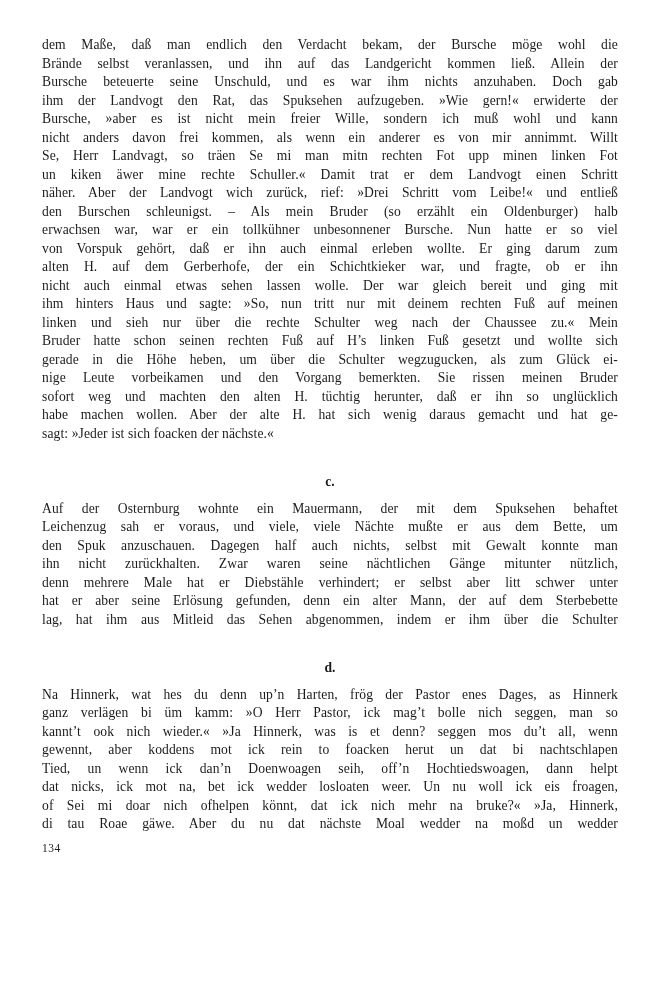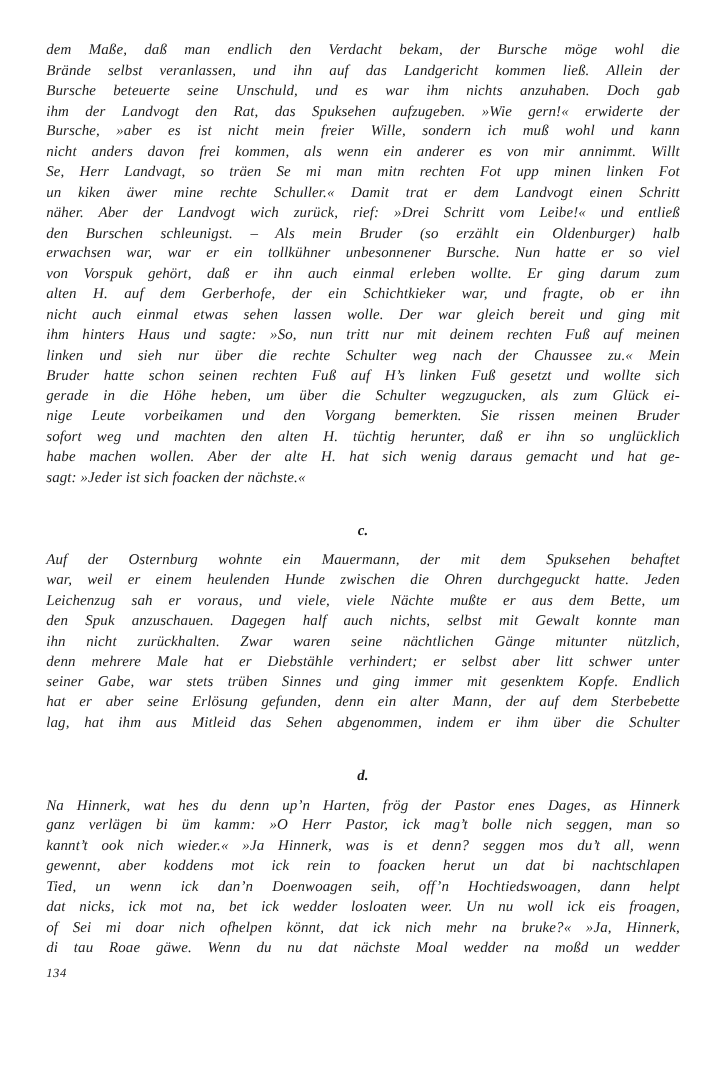--- a/index.html
+++ b/index.html
@@ -15,21 +15,20 @@
     color: #1b1b1b;
     overflow: hidden;
   }
   .text-block {
     position: absolute;
     left: 42px; top: 36px;
     width: 576px;
     font-size: 13.6px;
     line-height: 18.5px;
     letter-spacing: 0.1px;
-    font-style: italic;
   }
   .paragraph { margin: 0; }
   .line {
     text-align: justify;
     text-align-last: justify;
     -moz-text-align-last: justify;
     white-space: normal;
   }
   .line.flush {
     text-align-last: left;
@@ -74,36 +73,34 @@
           <div class="line">Bruder hatte schon seinen rechten Fuß auf H’s linken Fuß gesetzt und wollte sich</div>
           <div class="line">gerade in die Höhe heben, um über die Schulter wegzugucken, als zum Glück ei-</div>
           <div class="line">nige Leute vorbeikamen und den Vorgang bemerkten. Sie rissen meinen Bruder</div>
           <div class="line">sofort weg und machten den alten H. tüchtig herunter, daß er ihn so unglücklich</div>
           <div class="line">habe machen wollen. Aber der alte H. hat sich wenig daraus gemacht und hat ge-</div>
           <div class="line flush">sagt: »Jeder ist sich foacken der nächste.«</div>
         </div>
         <div class="section-head">c.</div>
         <div class="paragraph">
           <div class="line">Auf der Osternburg wohnte ein Mauermann, der mit dem Spuksehen behaftet</div>
-          <div class="line">war, weil er einem heulenden Hunde zwischen die Ohren durchgeguckt hatte. Jeden</div>
           <div class="line">Leichenzug sah er voraus, und viele, viele Nächte mußte er aus dem Bette, um</div>
           <div class="line">den Spuk anzuschauen. Dagegen half auch nichts, selbst mit Gewalt konnte man</div>
           <div class="line">ihn nicht zurückhalten. Zwar waren seine nächtlichen Gänge mitunter nützlich,</div>
           <div class="line">denn mehrere Male hat er Diebstähle verhindert; er selbst aber litt schwer unter</div>
-          <div class="line">seiner Gabe, war stets trüben Sinnes und ging immer mit gesenktem Kopfe. Endlich</div>
           <div class="line">hat er aber seine Erlösung gefunden, denn ein alter Mann, der auf dem Sterbebette</div>
           <div class="line">lag, hat ihm aus Mitleid das Sehen abgenommen, indem er ihm über die Schulter</div>
         </div>
         <div class="section-head">d.</div>
         <div class="paragraph">
           <div class="line">Na Hinnerk, wat hes du denn up’n Harten, frög der Pastor enes Dages, as Hinnerk</div>
           <div class="line">ganz verlägen bi üm kamm: »O Herr Pastor, ick mag’t bolle nich seggen, man so</div>
           <div class="line">kannt’t ook nich wieder.« »Ja Hinnerk, was is et denn? seggen mos du’t all, wenn</div>
           <div class="line">gewennt, aber koddens mot ick rein to foacken herut un dat bi nachtschlapen</div>
           <div class="line">Tied, un wenn ick dan’n Doenwoagen seih, off’n Hochtiedswoagen, dann helpt</div>
           <div class="line">dat nicks, ick mot na, bet ick wedder losloaten weer. Un nu woll ick eis froagen,</div>
           <div class="line">of Sei mi doar nich ofhelpen könnt, dat ick nich mehr na bruke?« »Ja, Hinnerk,</div>
-          <div class="line">di tau Roae gäwe. Wenn du nu dat nächste Moal wedder na moßd un wedder</div>
+          <div class="line">di tau Roae gäwe. Aber du nu dat nächste Moal wedder na moßd un wedder</div>
         </div>
       </div>
     <div class="page-number">134</div>
   </div>
 </div>
 
 </body></html>

